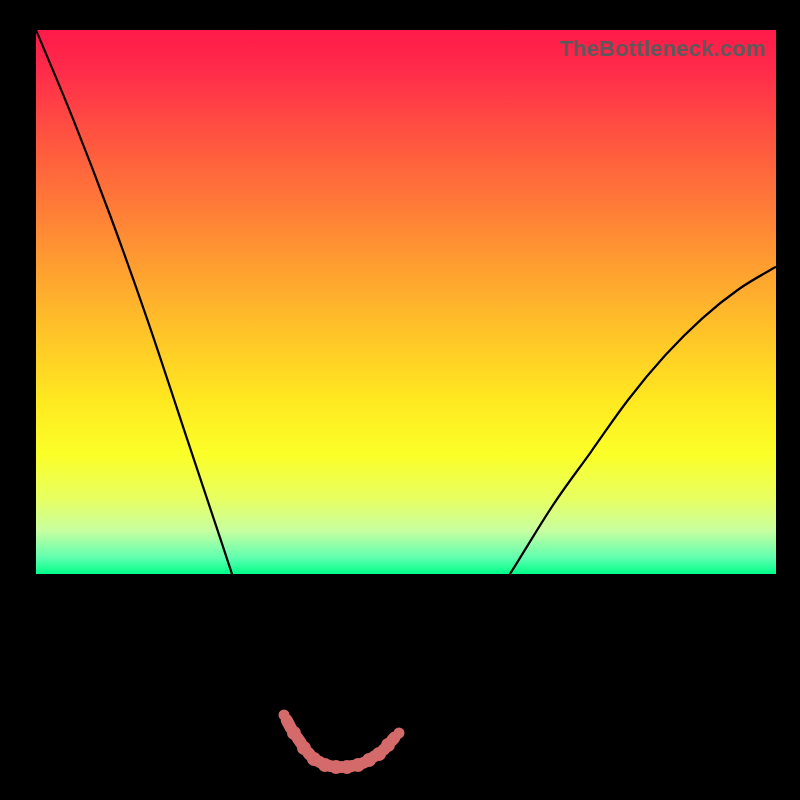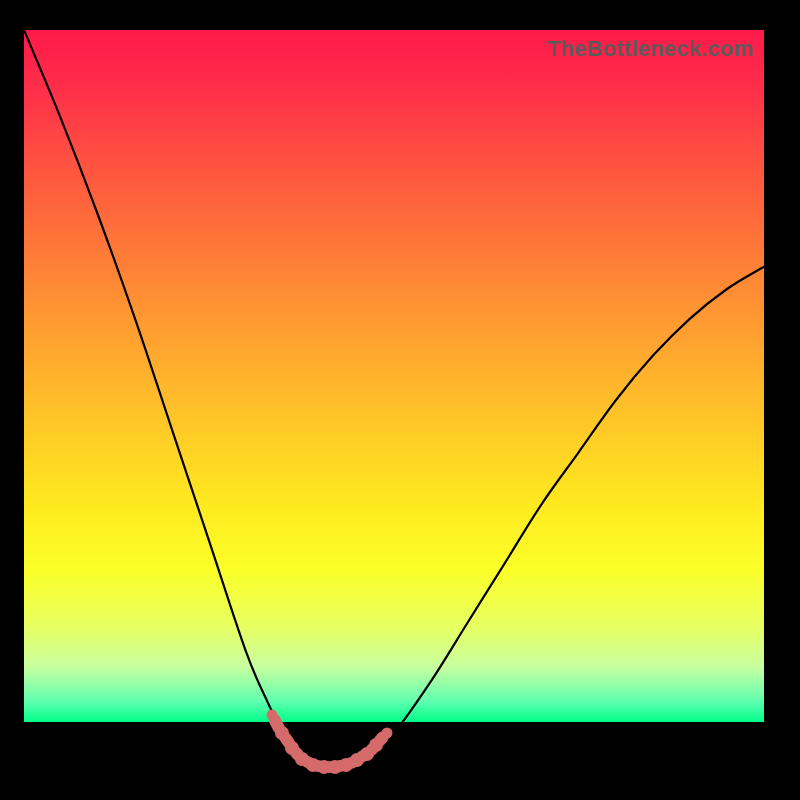--- a/index.html
+++ b/index.html
@@ -5,24 +5,24 @@
   * { margin: 0; padding: 0; box-sizing: border-box; }
   html, body { width: 800px; height: 800px; overflow: hidden; }
   .chart-container {
     width: 800px;
     height: 800px;
     background: #000;
     position: relative;
   }
   .plot-area {
     position: absolute;
-    left: 24px;
+    left: 36px;
     top: 30px;
     width: 740px;
-    height: 692px;
+    height: 544px;
     background: linear-gradient(to bottom,
       #ff1a4a 0%,
       #ff2d4a 8%,
       #ff5540 20%,
       #ff7a38 32%,
       #ffa030 44%,
       #ffc528 56%,
       #ffe820 68%,
       #fbff28 78%,
       #e8ff60 86%,

